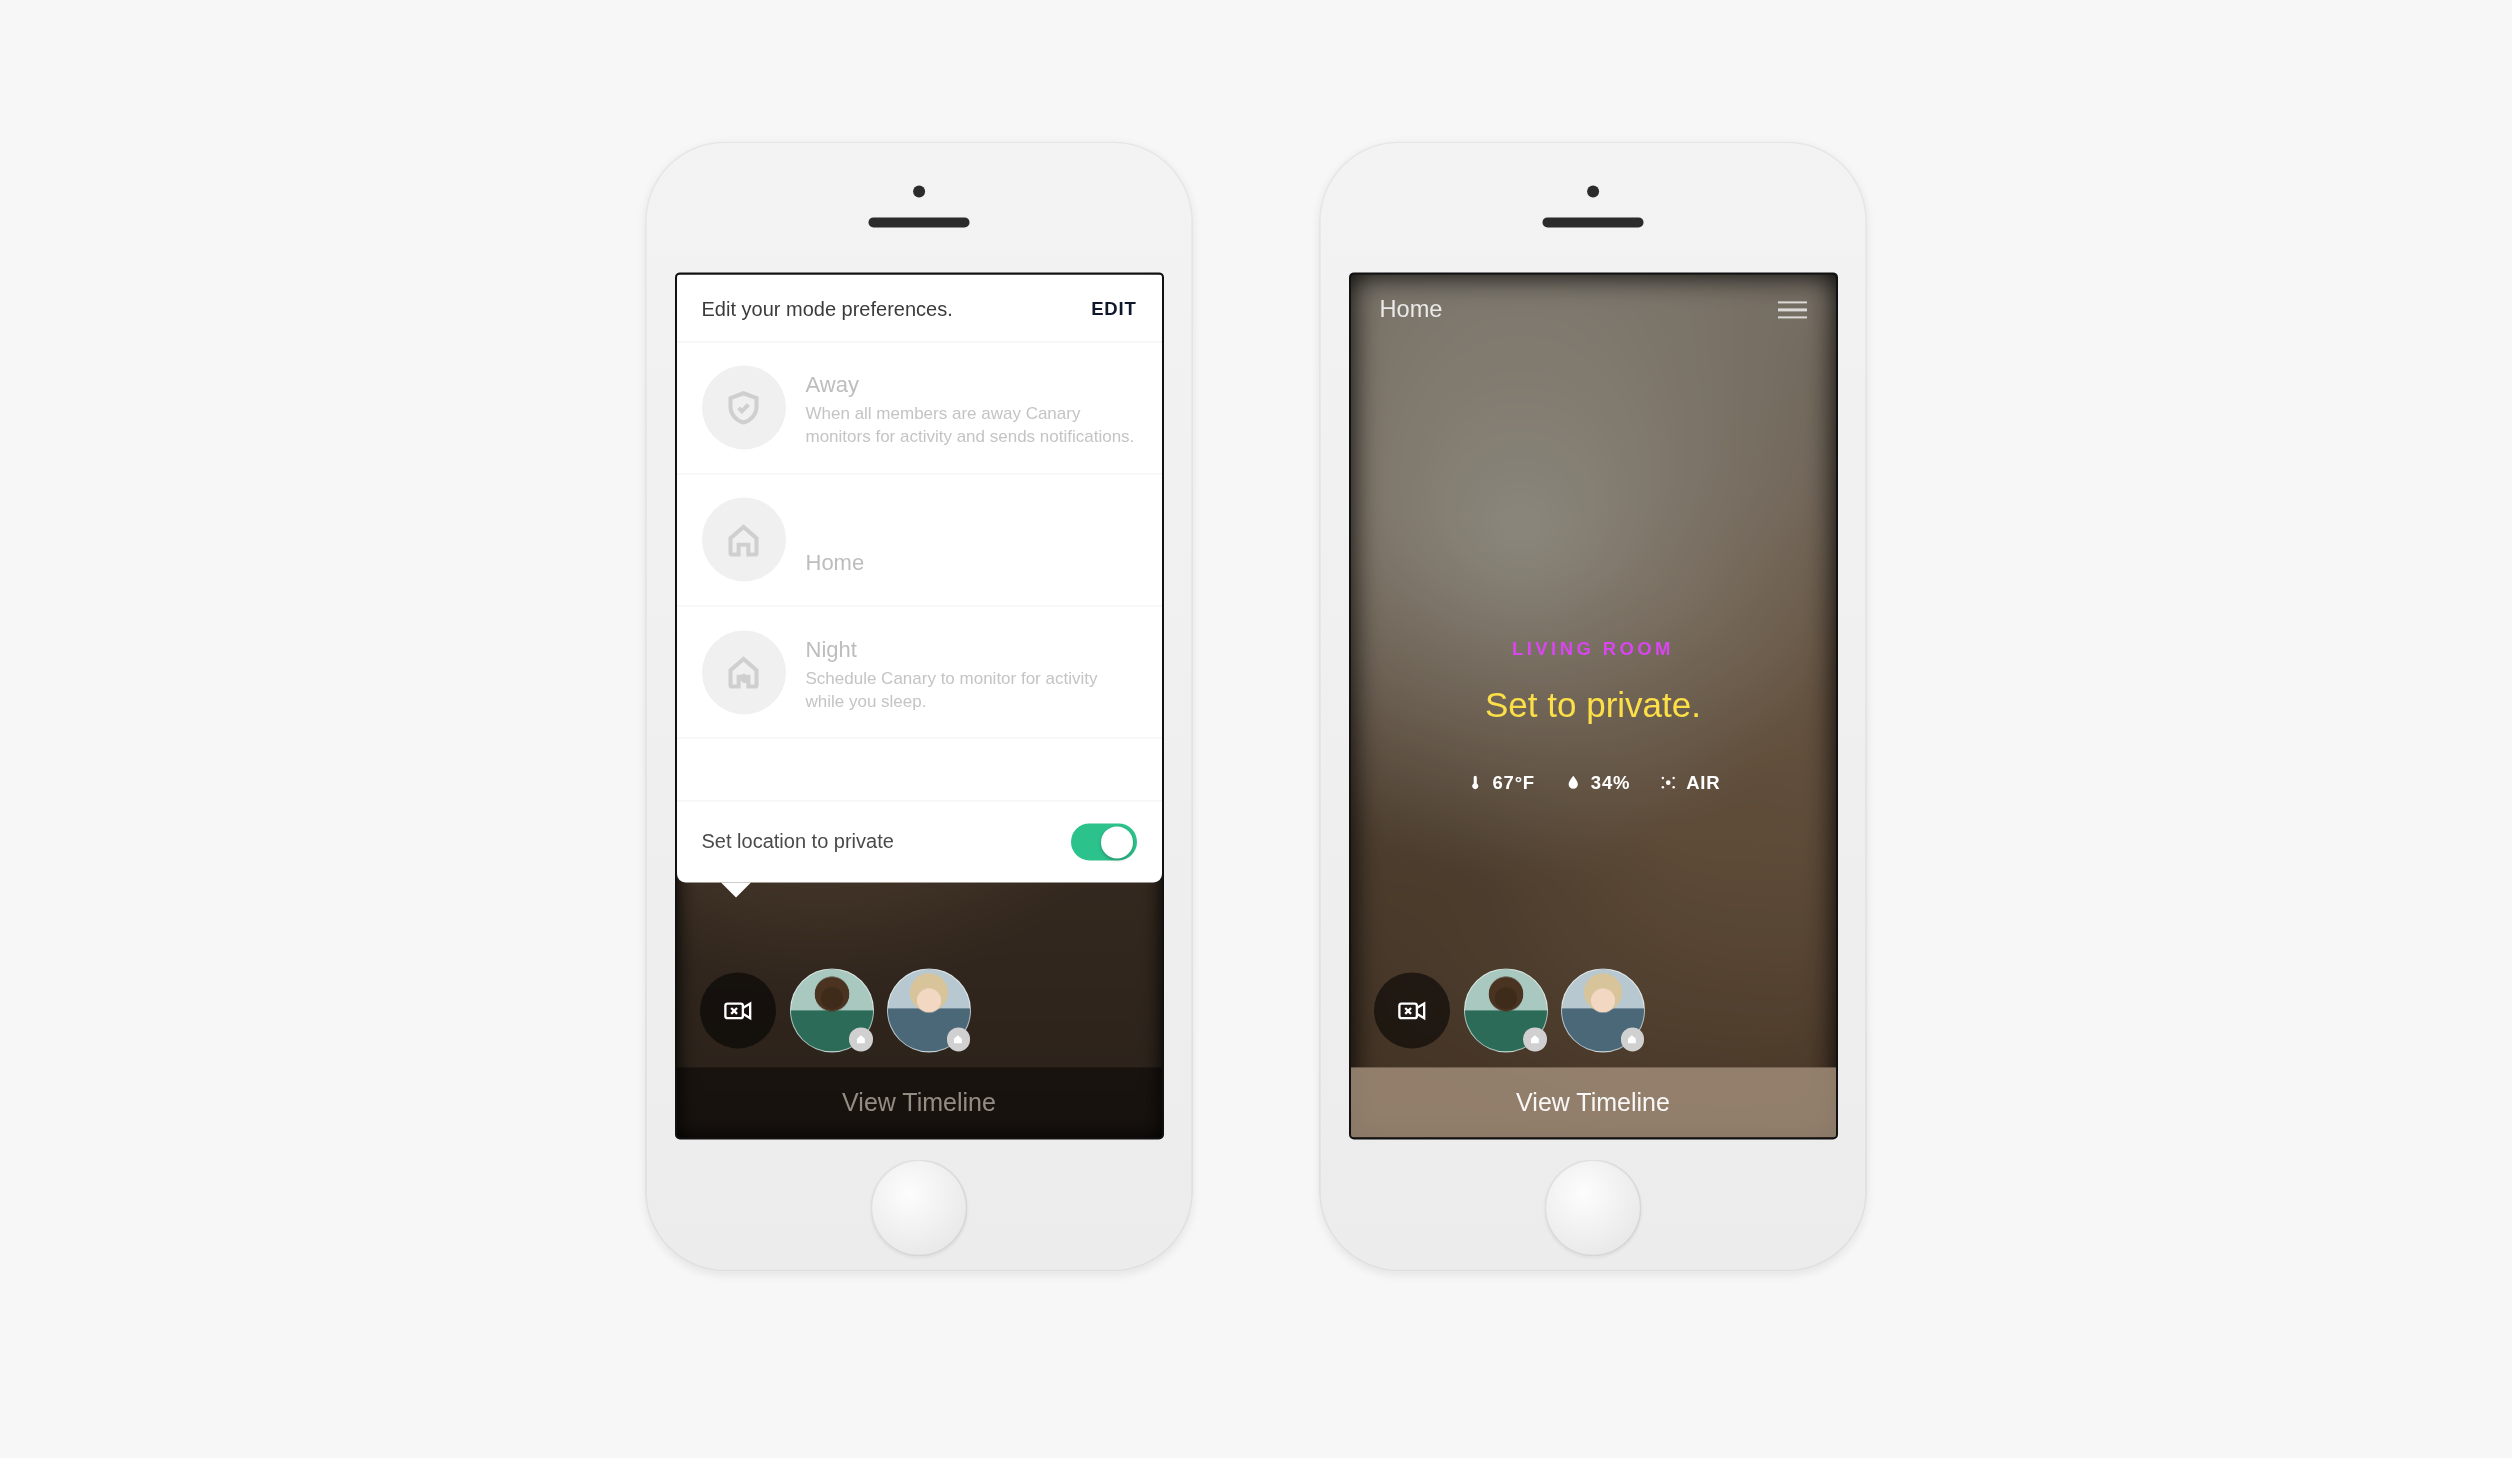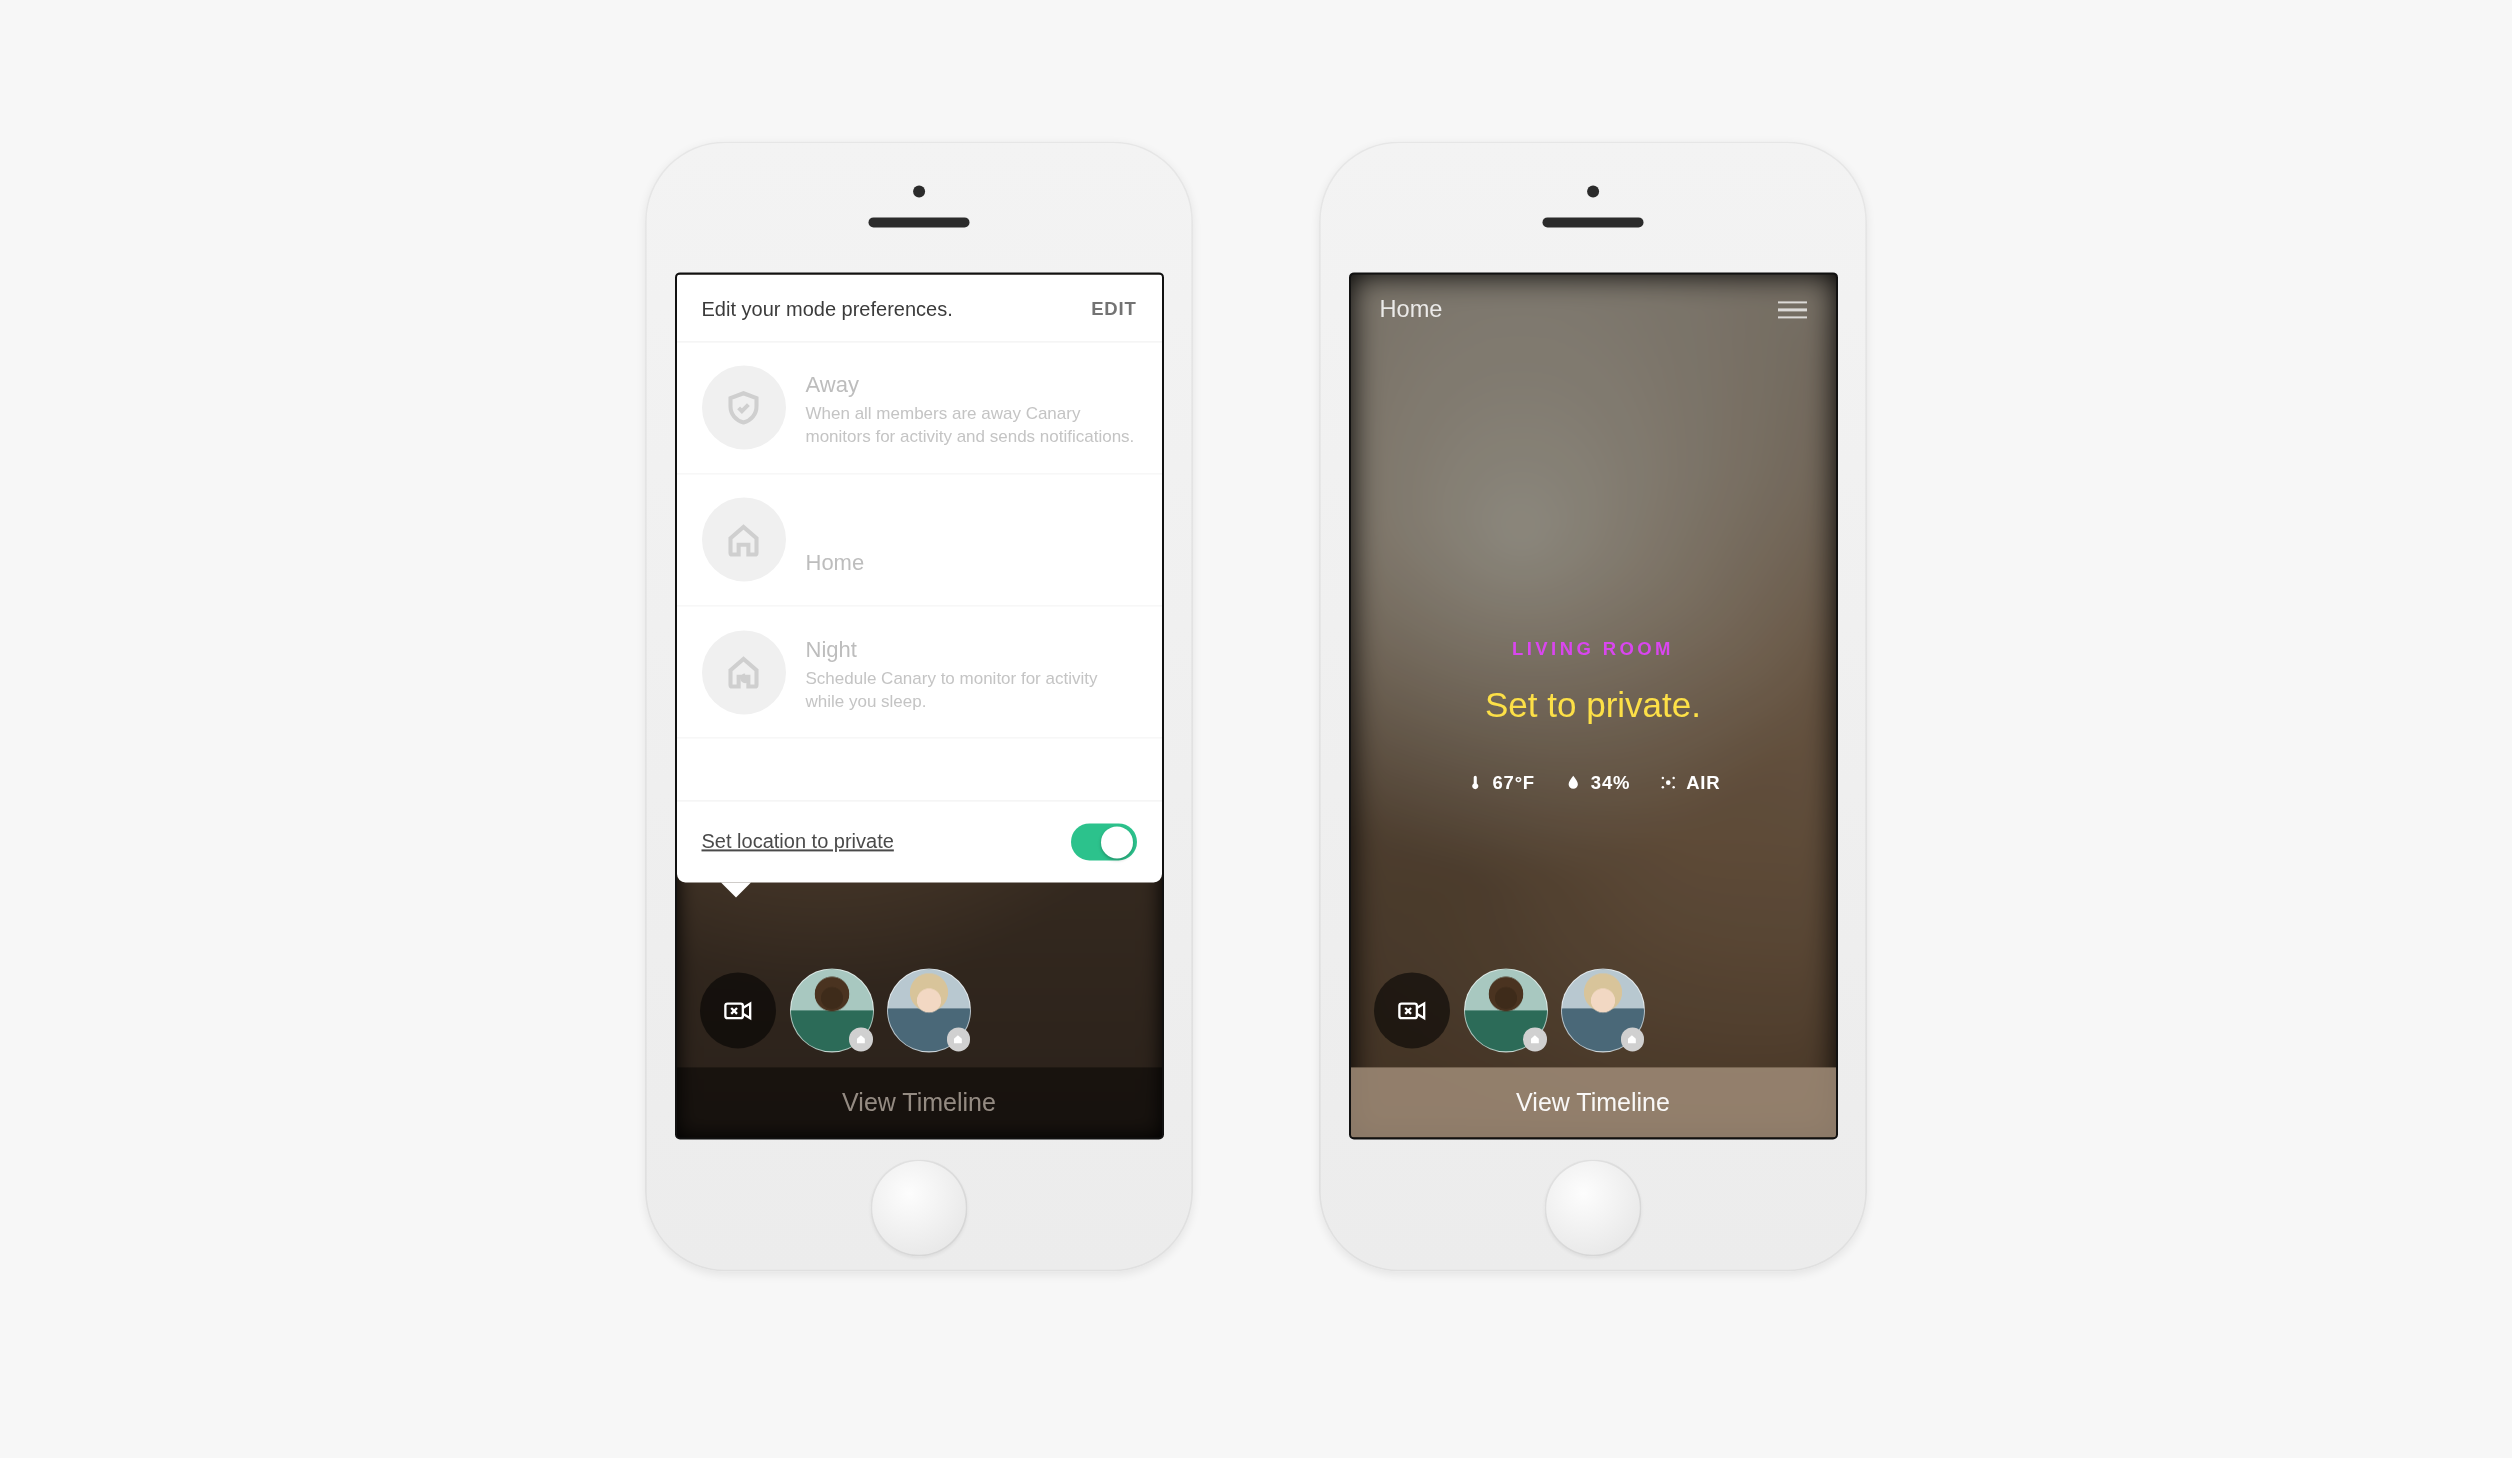--- a/index.html
+++ b/index.html
@@ -82,21 +82,21 @@
   border-left: 15px solid transparent;
   border-right: 15px solid transparent;
   border-top: 15px solid #fff;
 }
 .popup-header {
   display: flex; justify-content: space-between; align-items: center;
   padding: 23.6px 25px 20px;
   border-bottom: 0.8px solid #eee;
 }
 .popup-title { font-size: 20px; color: #3b3b3b; font-weight: 400; }
-.edit-btn { font-size: 18.5px; color: #737373; letter-spacing: 0.8px; font-weight: 600; cursor: pointer; }
+.edit-btn { font-size: 18.5px; color: #0f172a; letter-spacing: 0.8px; font-weight: 600; cursor: pointer; }
 .mode-list { flex: 1; overflow: hidden; }
 .mode-item {
   display: flex; gap: 20px; align-items: flex-end;
   padding: 23.6px 25px;
   border-bottom: 0.8px solid #f2f2f2;
   cursor: pointer;
 }
 .mode-icon {
   width: 84px; height: 84px; border-radius: 50%;
   background: #f0f0f0;
@@ -105,21 +105,21 @@
 }
 .mode-icon svg { width: 39px; height: 39px; fill: none; stroke: #cfcfcf; stroke-width: 2.5; }
 .mode-text { padding-top: 3.4px; }
 .mode-title { font-size: 22px; color: #bdbdbd; font-weight: 300; margin-bottom: 5px; }
 .mode-desc { font-size: 17px; color: #c4c4c4; font-weight: 300; line-height: 1.35; }
 .popup-footer {
   display: flex; justify-content: space-between; align-items: center;
   padding: 22px 25px;
   border-top: 0.8px solid #eee;
 }
-.footer-label { font-size: 20px; color: #4a4a4a; font-weight: 400; text-decoration: underline; }
+.footer-label { font-size: 20px; color: #4a4a4a; font-weight: 400; }
 .toggle {
   width: 66px; height: 37px; border-radius: 18.5px;
   background: #2cc28c;
   position: relative;
   cursor: pointer;
 }
 .toggle-knob {
   position: absolute; top: 2.5px; right: 3.4px;
   width: 32px; height: 32px; border-radius: 50%;
   background: #fff;

